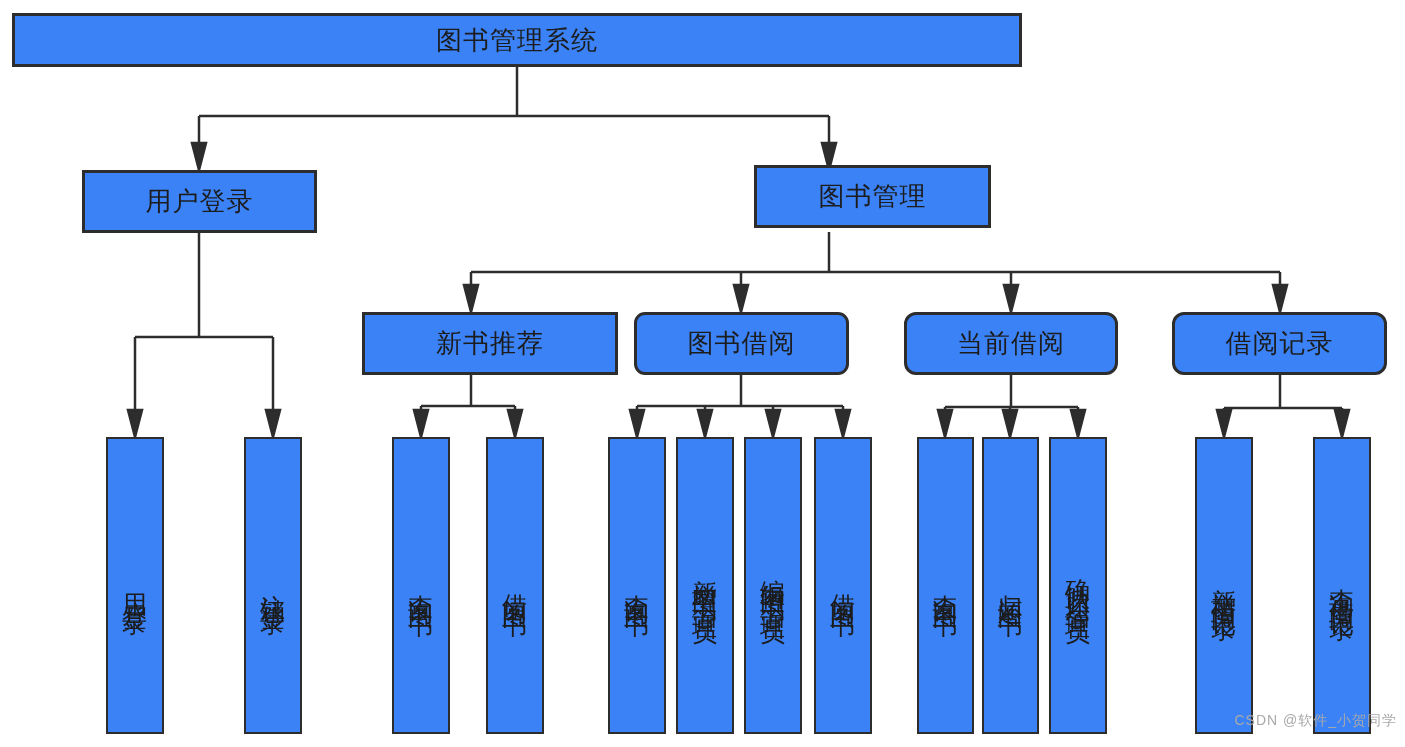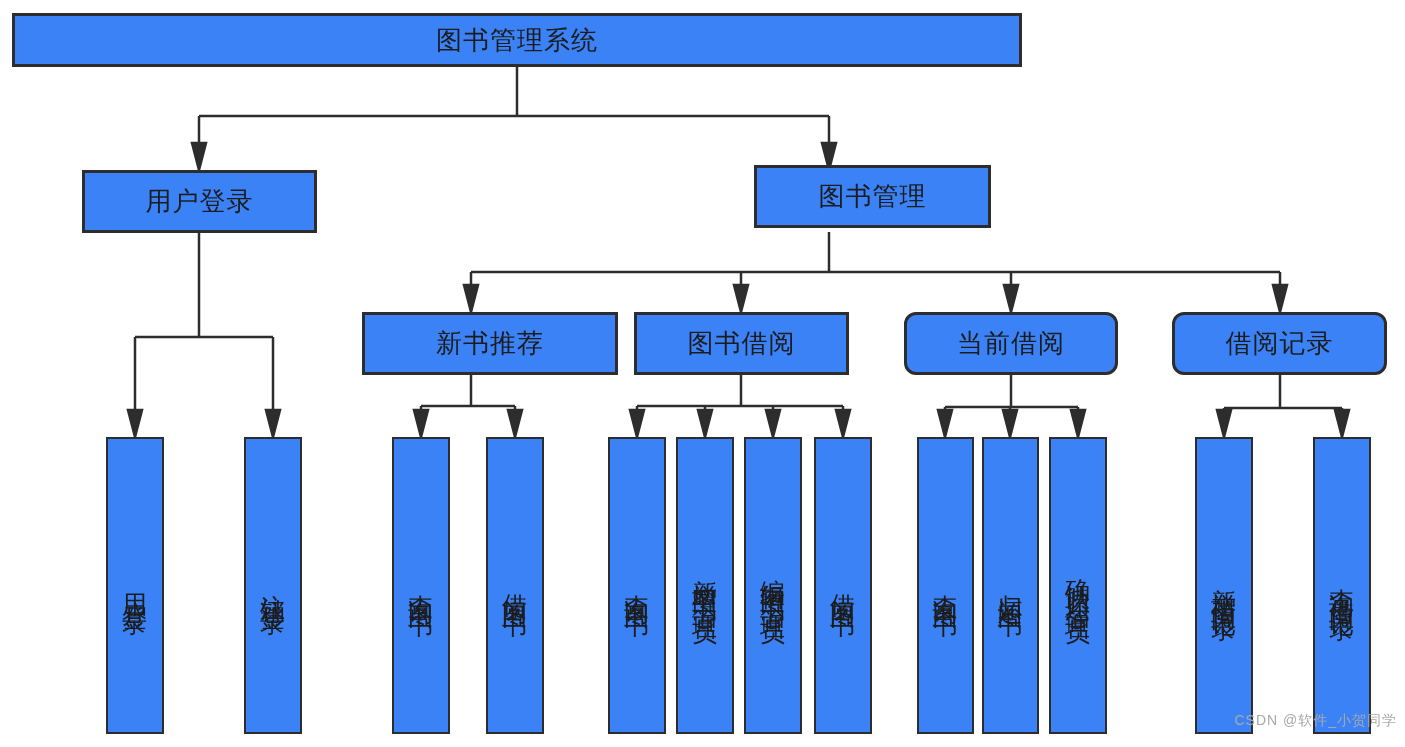--- a/index.html
+++ b/index.html
@@ -125,21 +125,21 @@
       <polygon points="1335,410 1349,410 1342,437"></polygon>
     </g>
   </svg>
 
   <div class="box h" style="left:12px; top:13px; width:1010px; height:54px;">图书管理系统</div>
 
   <div class="box h" style="left:82px; top:170px; width:235px; height:63px;">用户登录</div>
   <div class="box h" style="left:710px; top:165px; width:237px; height:63px;margin-left:44px;">图书管理</div>
 
   <div class="box h" style="left:362px; top:312px; width:256px; height:63px;">新书推荐</div>
-  <div class="box h" style="left:634px; top:312px; width:215px; height:63px;">图书借阅</div>
+  <div class="box h" style="left:634px; top:312px; width:215px; height:63px;border-radius:11px;">图书借阅</div>
   <div class="box h" style="left:904px; top:312px; width:214px; height:63px;border-radius:12px;">当前借阅</div>
   <div class="box h" style="left:1172px; top:312px; width:215px; height:63px;border-radius:12px;">借阅记录</div>
 
   <div class="box v" style="left:106px; top:437px; width:58px; height:297px;">
     <span class="vtext">用户登录</span>
   </div>
   <div class="box v" style="left:244px; top:437px; width:58px; height:297px;">
     <span class="vtext">注销登录</span>
   </div>
 

